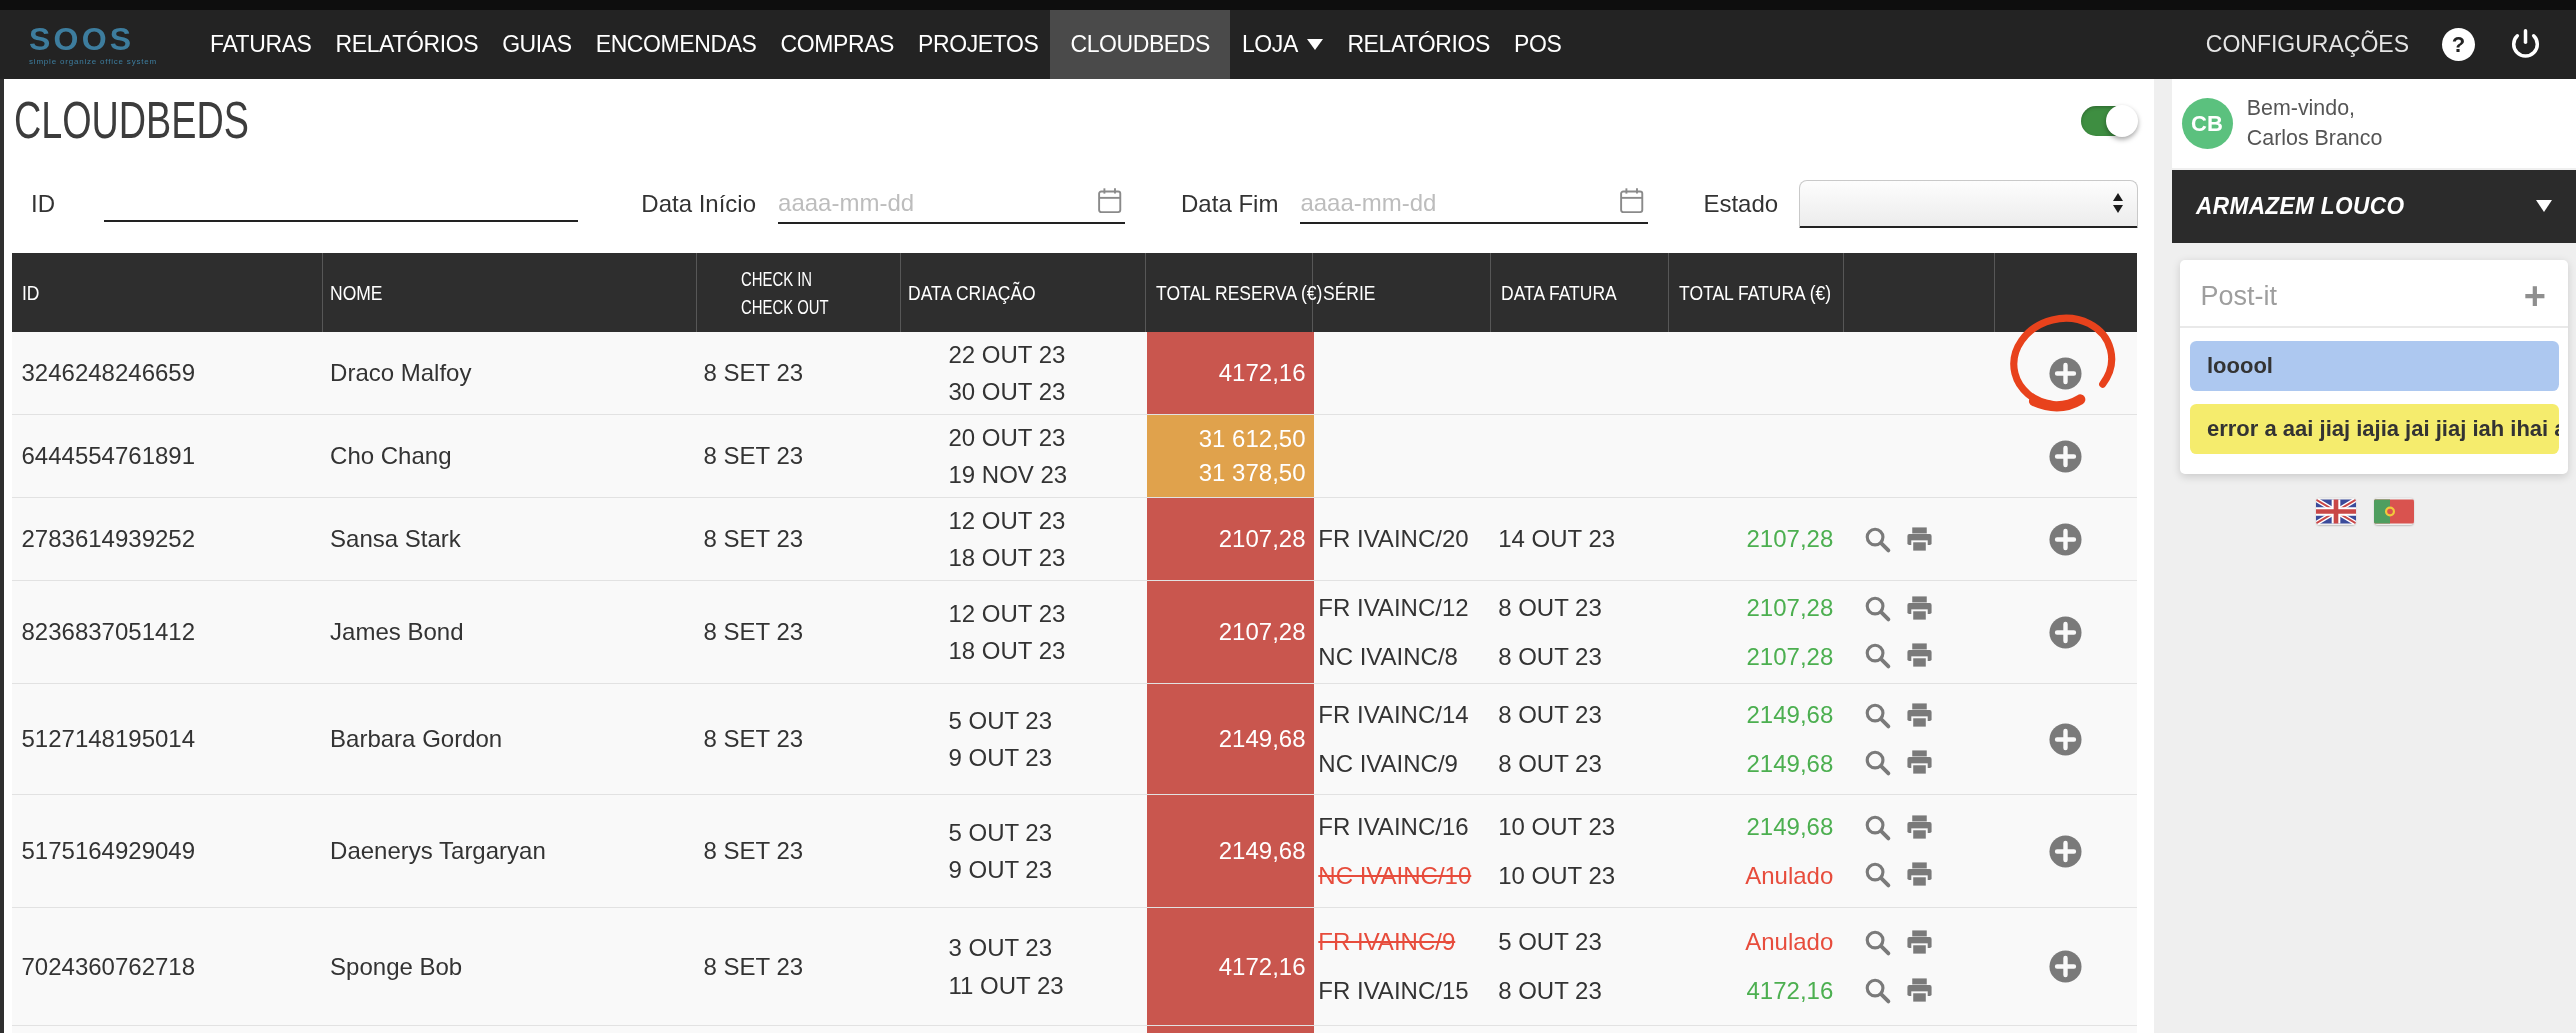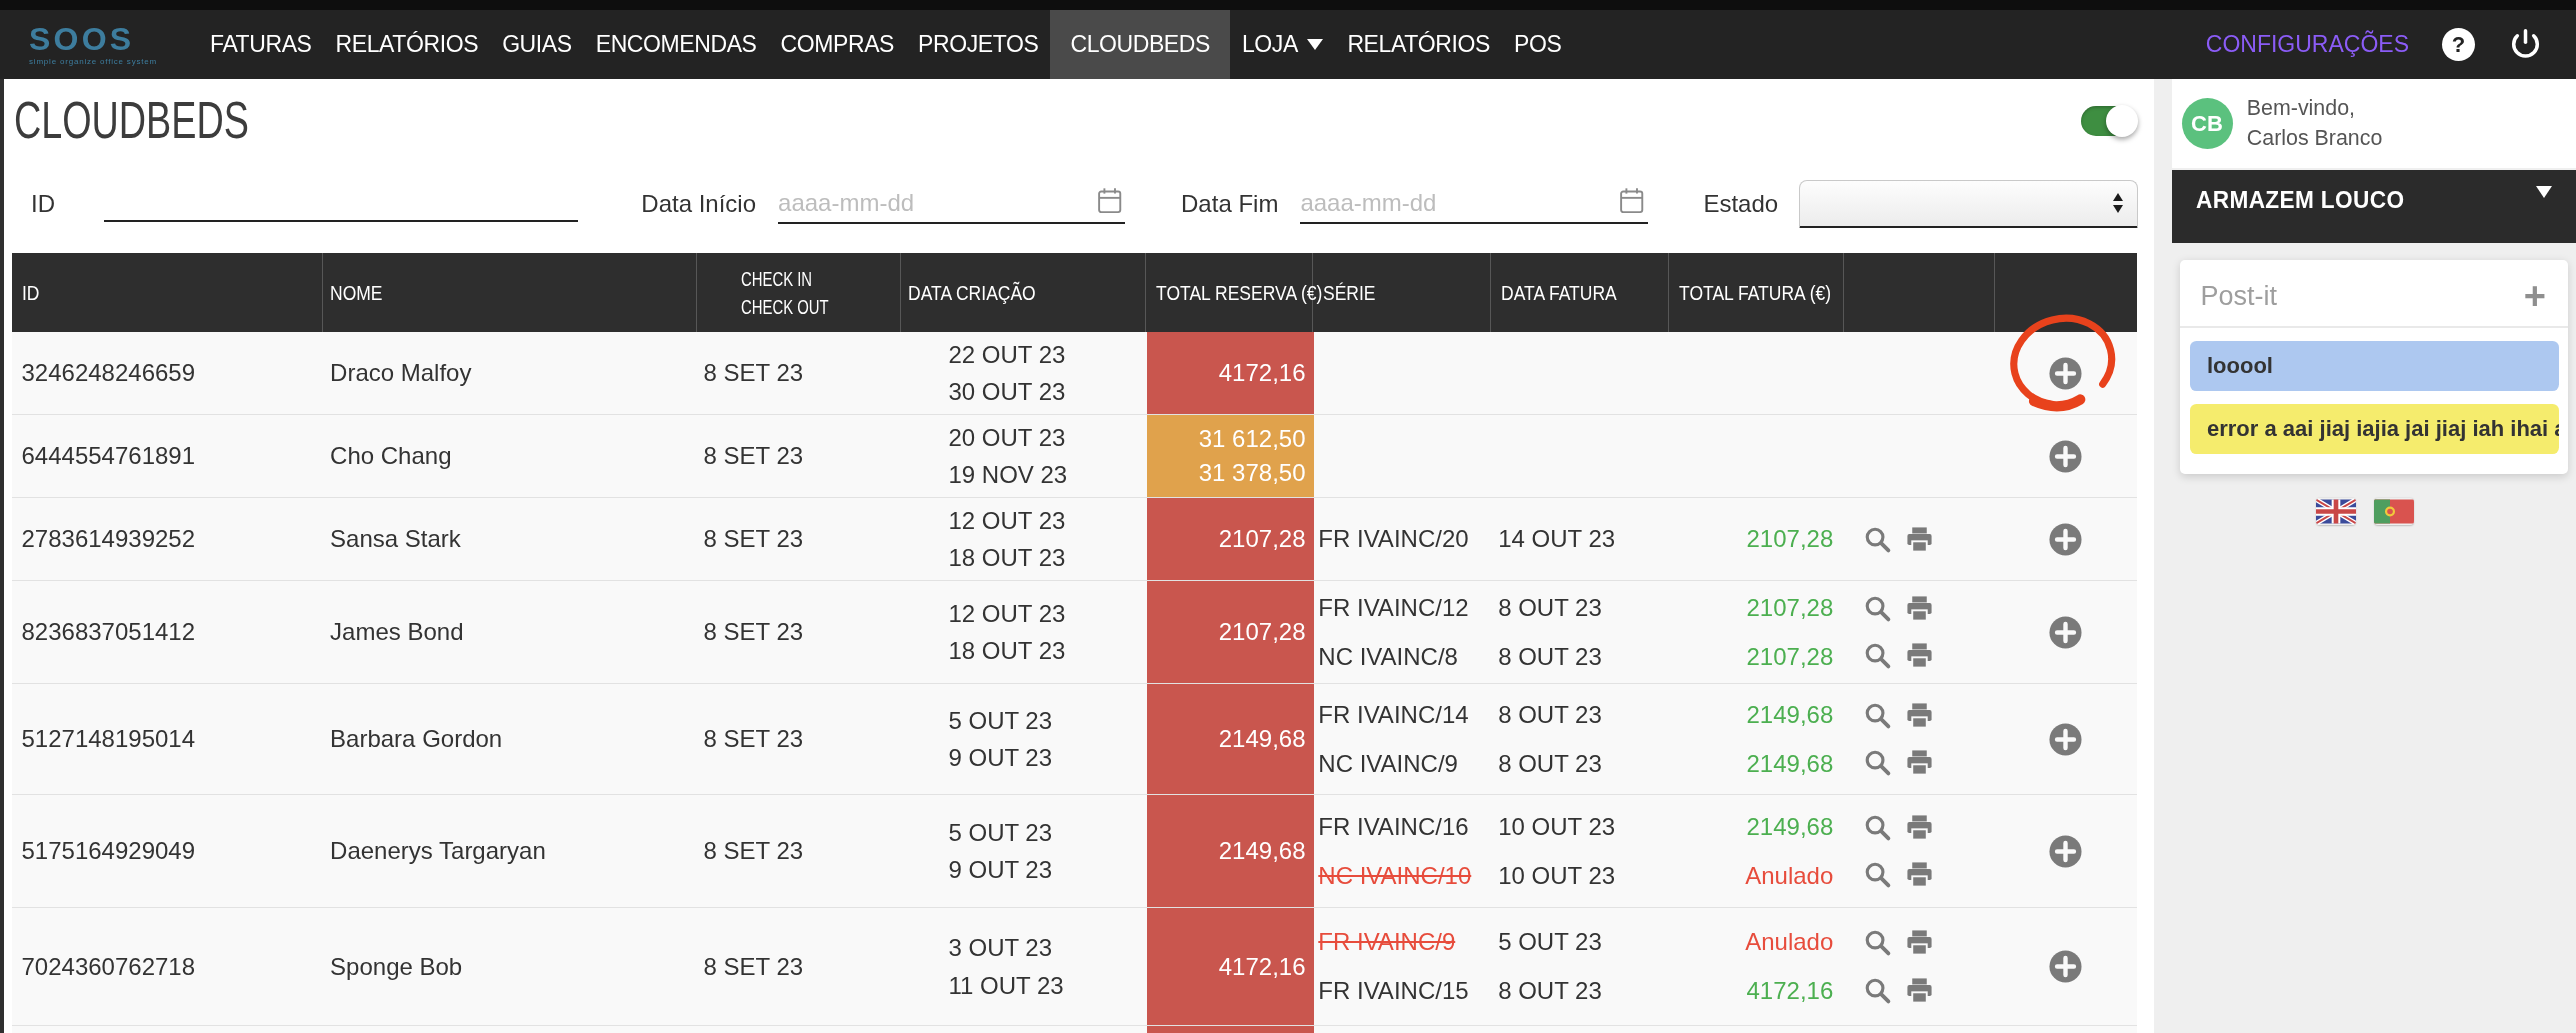--- a/index.html
+++ b/index.html
@@ -13,21 +13,21 @@
   .logo { display:flex; flex-direction:column; margin-right:41px; cursor:pointer; }
   .logo-text { color:#3d7d9e; font-size:32px; letter-spacing:3.2px; font-weight:700; line-height:1; }
   .logo-sub { color:#3d7d9e; font-size:8px; letter-spacing:0.8px; margin-top:2.4px; }
   .nav-items { display:flex; align-items:stretch; height:100%; }
   .nav-item { display:flex; align-items:center; padding:0 12px; color:#fff; font-size:23px;
               letter-spacing:-0.4px; cursor:pointer; white-space:nowrap; }
   .nav-item.active { background:#4a4a4a; padding:0 20px; }
   .tri-down-white { width:0; height:0; border-left:8px solid transparent; border-right:8px solid transparent;
                     border-top:11px solid #fff; margin-left:9.5px; }
   .nav-right { margin-left:auto; display:flex; align-items:center; gap:33px; }
-  .nav-settings { color:#8b5cf6; font-size:23px; cursor:pointer; white-space:nowrap; }
+  .nav-settings { color:#e5e5e5; font-size:23px; cursor:pointer; white-space:nowrap; }
   .help-circle { width:33px; height:33px; border-radius:50%; background:#fff; color:#232323;
                  font-size:22px; font-weight:700; display:flex; align-items:center; justify-content:center; cursor:pointer; }
   .power { width:35px; height:35px; cursor:pointer; }
 
   
   .content { display:flex; width:2576px; height:954px; }
   .main { width:2154px; background:#fff; border-left:4.8px solid #2f2f2f; }
   .rail { width:422px; background:#efefef; }
 
   
@@ -95,21 +95,21 @@
   .plus-btn { background:none; border:none; cursor:pointer; width:35px; height:35px; padding:0; }
   .annotation { position:absolute; width:135px; height:121px; right:6.4px; top:50%;
                 transform:translateY(-53%); pointer-events:none; }
 
   
   .user-card { margin-left:18px; background:#fff; height:89px; display:flex; align-items:center; padding-left:9.5px; }
   .avatar { width:51px; height:51px; border-radius:50%; background:#5bc17e; color:#fff; font-size:22px;
             font-weight:700; display:flex; align-items:center; justify-content:center; margin-right:14.3px; flex-shrink:0; }
   .greet { font-size:21.4px; color:#555; line-height:1.4; }
   .warehouse { margin-left:18px; margin-top:1.6px; height:73px; background:#2b2b2b; display:flex;
-               align-items:flex-start; justify-content:space-between; padding:16px 24px; cursor:pointer; }
+               align-items:center; justify-content:space-between; padding:16px 24px; cursor:pointer;font-style:italic; }
   .warehouse-label { color:#fff; font-size:24.6px; font-weight:700; letter-spacing:0.4px; display:inline-block;
                      transform:scaleX(.92); transform-origin:0 50%; white-space:nowrap; }
   .wh-tri { width:0; height:0; border-left:8.7px solid transparent; border-right:8.7px solid transparent;
             border-top:12.7px solid #fff; }
   .postit-card { margin:17.5px 8px 0 26px; background:#fff; box-shadow:0 2.4px 8px rgba(0,0,0,.15);
                  border-radius:5px; padding-bottom:8px; }
   .postit-head { display:flex; align-items:center; justify-content:space-between; padding:20.6px 22px 14.3px 20.6px; }
   .postit-title { color:#9e9e9e; font-size:27px; }
   .postit-add { color:#8f8f8f; font-size:38px; font-weight:700; line-height:.8; cursor:pointer; background:none; border:none; }
   .postit-divider { height:2.4px; background:#e9e9e9; }

